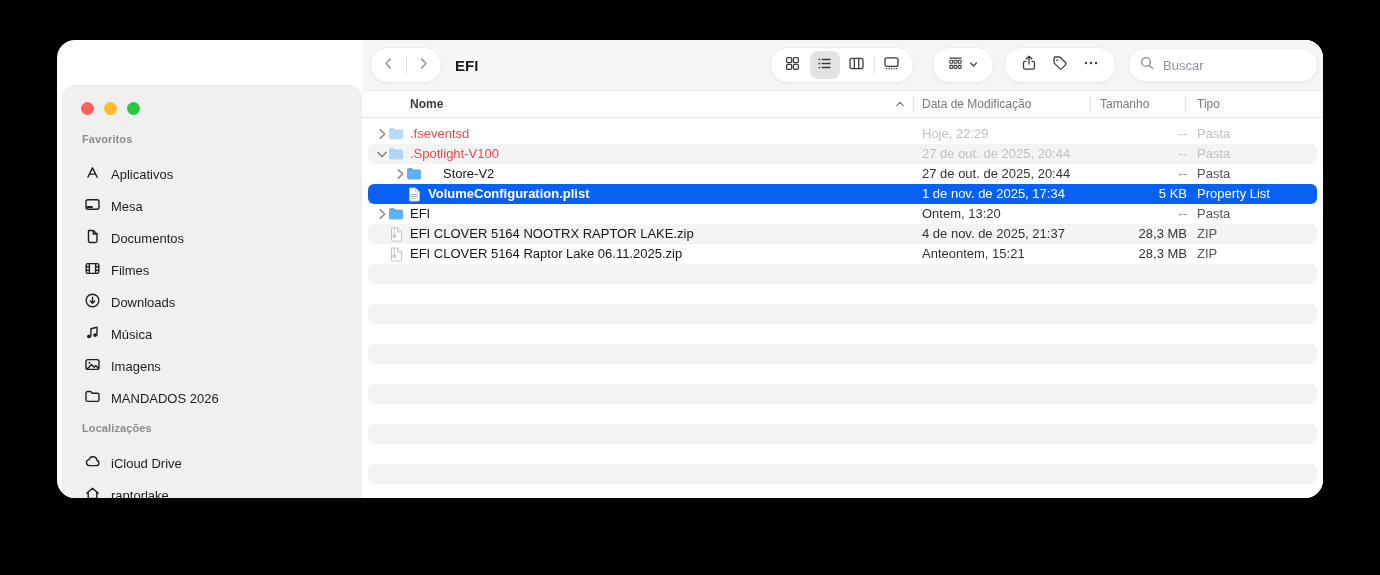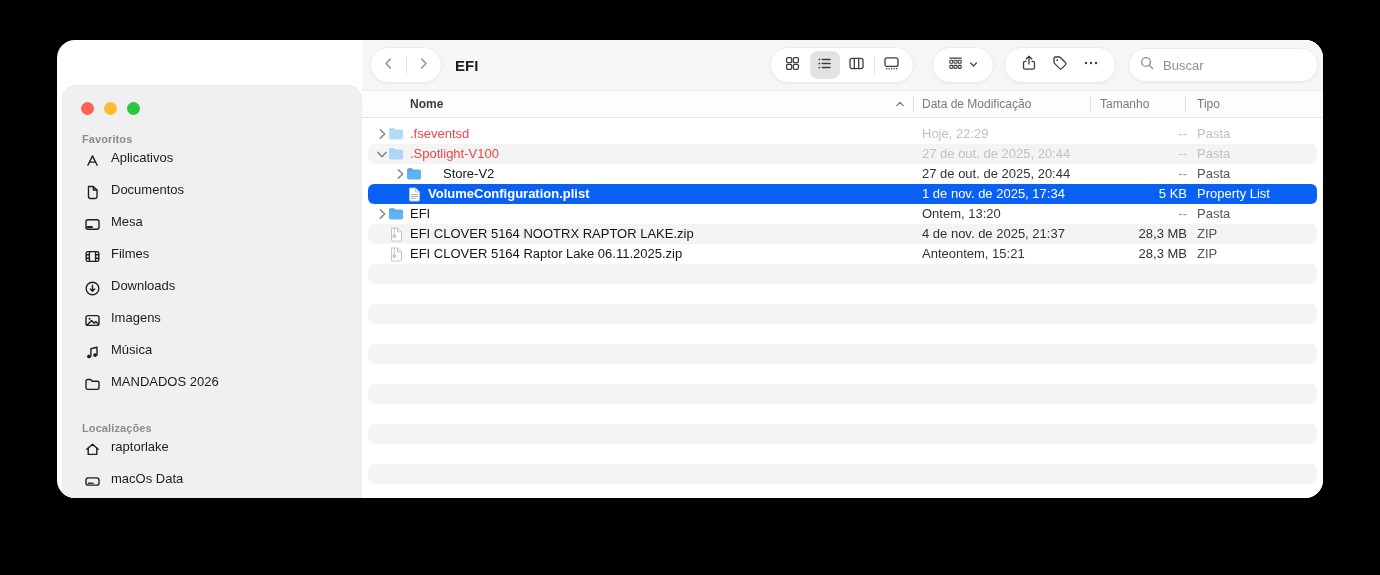--- a/index.html
+++ b/index.html
@@ -22,21 +22,21 @@
     margin-top:40px;
   }
   .traffic{position:absolute;left:19px;top:17px;display:flex;gap:10px;}
   .light{width:13px;height:13px;border-radius:50%;}
   .light.red{background:#fe5f57;}
   .light.yellow{background:#febc2e;}
   .light.green{background:#28c73f;}
   .side-content{padding:48px 10px 0 20px;}
   .side-label{font-size:11px;font-weight:700;color:#8b8b90;height:14px;margin-bottom:3px;letter-spacing:.1px;}
   .side-label.loc{margin-top:16px;}
-  .side-item{height:32px;display:flex;align-items:flex-start;gap:9px;border-radius:7px;cursor:default;}
+  .side-item{height:32px;display:flex;align-items:flex-end;gap:9px;border-radius:7px;cursor:default;}
   .side-item .sicon{width:20px;height:20px;display:flex;align-items:center;justify-content:center;flex:0 0 20px;}
   .side-item .slabel{font-size:13px;color:#1c1c1e;white-space:nowrap;}
   
   .main{position:absolute;left:305px;top:0;right:0;bottom:0;background:#fff;}
   .toolbar{position:absolute;left:0;top:0;right:0;height:50px;background:#f6f6f6;}
   .pill{
     position:absolute;top:7px;height:36px;background:#fff;
     border:1px solid #ececec;border-radius:18px;
     box-shadow:0 1px 2px rgba(0,0,0,.05);
     display:flex;align-items:center;justify-content:center;box-sizing:border-box;
@@ -101,82 +101,90 @@
             <svg width="17" height="17" viewBox="0 0 17 17" fill="none" stroke="#1f1f1f" stroke-width="1.4" stroke-linecap="round" stroke-linejoin="round">
               <path d="M3.9 13.2 L8.5 3.9 L13.1 13.2"></path>
               <path d="M5.5 10.1 H11.5"></path>
             </svg>
           </span>
           <span class="slabel">Aplicativos</span>
         </div>
         <div class="side-item">
           <span class="sicon">
             <svg width="17" height="17" viewBox="0 0 17 17" fill="none" stroke="#1f1f1f" stroke-width="1.4" stroke-linecap="round" stroke-linejoin="round">
+              <rect x="2" y="3.8" width="13" height="9.4" rx="2"></rect>
+              <path d="M3.6 11 h4.4" stroke-width="1.9"></path>
+            </svg>
+          </span>
+          <span class="slabel">Mesa</span>
+        </div>
+        <div class="side-item">
+          <span class="sicon">
+            <svg width="17" height="17" viewBox="0 0 17 17" fill="none" stroke="#1f1f1f" stroke-width="1.4" stroke-linecap="round" stroke-linejoin="round">
               <path d="M4.5 2.5 h4.8 L13 6 v6.8 a1.7 1.7 0 0 1 -1.7 1.7 H6.2 a1.7 1.7 0 0 1 -1.7 -1.7 z"></path>
               <path d="M9.3 2.8 V6 h3.4"></path>
             </svg>
           </span>
           <span class="slabel">Documentos</span>
         </div>
         <div class="side-item">
           <span class="sicon">
             <svg width="17" height="17" viewBox="0 0 17 17" fill="none" stroke="#1f1f1f" stroke-width="1.4" stroke-linecap="round" stroke-linejoin="round">
-              <rect x="2" y="3.8" width="13" height="9.4" rx="2"></rect>
-              <path d="M3.6 11 h4.4" stroke-width="1.9"></path>
-            </svg>
-          </span>
-          <span class="slabel">Mesa</span>
-        </div>
-        <div class="side-item">
-          <span class="sicon">
-            <svg width="17" height="17" viewBox="0 0 17 17" fill="none" stroke="#1f1f1f" stroke-width="1.4" stroke-linecap="round" stroke-linejoin="round">
               <rect x="2.2" y="3.6" width="12.6" height="9.8" rx="1.6"></rect>
               <path d="M5.4 3.8 V13.2 M11.6 3.8 V13.2 M2.5 6.7 H5.2 M2.5 10.3 H5.2 M11.8 6.7 H14.5 M11.8 10.3 H14.5"></path>
             </svg>
           </span>
           <span class="slabel">Filmes</span>
         </div>
         <div class="side-item">
           <span class="sicon">
             <svg width="17" height="17" viewBox="0 0 17 17" fill="none" stroke="#1f1f1f" stroke-width="1.4" stroke-linecap="round" stroke-linejoin="round">
               <circle cx="8.5" cy="8.5" r="6.3"></circle>
               <path d="M8.5 5.3 V11 M6.3 9 L8.5 11.2 L10.7 9"></path>
             </svg>
           </span>
           <span class="slabel">Downloads</span>
+        </div>
+        <div class="side-item">
+          <span class="sicon">
+            <svg width="17" height="17" viewBox="0 0 17 17" fill="none" stroke="#1f1f1f" stroke-width="1.4" stroke-linecap="round" stroke-linejoin="round">
+              <path d="M6.9 12.3 V4.7 L13 3.3 V11"></path>
+              <circle cx="5" cy="12.4" r="1.9" fill="#1f1f1f" stroke="none"></circle>
+              <circle cx="11.1" cy="11.1" r="1.9" fill="#1f1f1f" stroke="none"></circle>
+            </svg>
+          </span>
+          <span class="slabel">Música</span>
         </div>
         <div class="side-item">
           <span class="sicon">
             <svg width="17" height="17" viewBox="0 0 17 17" fill="none" stroke="#1f1f1f" stroke-width="1.4" stroke-linecap="round" stroke-linejoin="round">
               <rect x="2" y="3.6" width="13" height="9.8" rx="2"></rect>
               <circle cx="5.5" cy="6.7" r="1" fill="#1f1f1f" stroke="none"></circle>
               <path d="M3.4 12.8 L7.6 8.6 L10.2 11.2 L11.8 9.6 L14.4 12.2"></path>
             </svg>
           </span>
           <span class="slabel">Imagens</span>
         </div>
         <div class="side-item">
           <span class="sicon">
             <svg width="17" height="17" viewBox="0 0 17 17" fill="none" stroke="#1f1f1f" stroke-width="1.4" stroke-linecap="round" stroke-linejoin="round">
-              <path d="M6.9 12.3 V4.7 L13 3.3 V11"></path>
-              <circle cx="5" cy="12.4" r="1.9" fill="#1f1f1f" stroke="none"></circle>
-              <circle cx="11.1" cy="11.1" r="1.9" fill="#1f1f1f" stroke="none"></circle>
-            </svg>
-          </span>
-          <span class="slabel">Música</span>
-        </div>
-        <div class="side-item">
-          <span class="sicon">
-            <svg width="17" height="17" viewBox="0 0 17 17" fill="none" stroke="#1f1f1f" stroke-width="1.4" stroke-linecap="round" stroke-linejoin="round">
               <path d="M2 5.1 a1.6 1.6 0 0 1 1.6 -1.6 h3.1 l1.6 1.7 h5.1 A1.6 1.6 0 0 1 15 6.8 v5 a1.6 1.6 0 0 1 -1.6 1.6 H3.6 A1.6 1.6 0 0 1 2 11.8 z"></path>
             </svg>
           </span>
           <span class="slabel">MANDADOS 2026</span>
         </div>
         <div class="side-label loc">Localizações</div>
+        <div class="side-item">
+          <span class="sicon">
+            <svg width="17" height="17" viewBox="0 0 17 17" fill="none" stroke="#1f1f1f" stroke-width="1.4" stroke-linecap="round" stroke-linejoin="round">
+              <path d="M4.9 12.6 h7.5 a2.6 2.6 0 0 0 .6 -5.1 a4.1 4.1 0 0 0 -8 -.9 a3.05 3.05 0 0 0 -.1 6 z"></path>
+            </svg>
+          </span>
+          <span class="slabel">iCloud Drive</span>
+        </div>
         <div class="side-item">
           <span class="sicon">
             <svg width="17" height="17" viewBox="0 0 17 17" fill="none" stroke="#1f1f1f" stroke-width="1.4" stroke-linecap="round" stroke-linejoin="round">
               <path d="M2.8 8.2 L8.5 3.2 L14.2 8.2"></path>
               <path d="M4.2 7.1 V13.4 H12.8 V7.1"></path>
             </svg>
           </span>
           <span class="slabel">raptorlake</span>
         </div>
         <div class="side-item">

